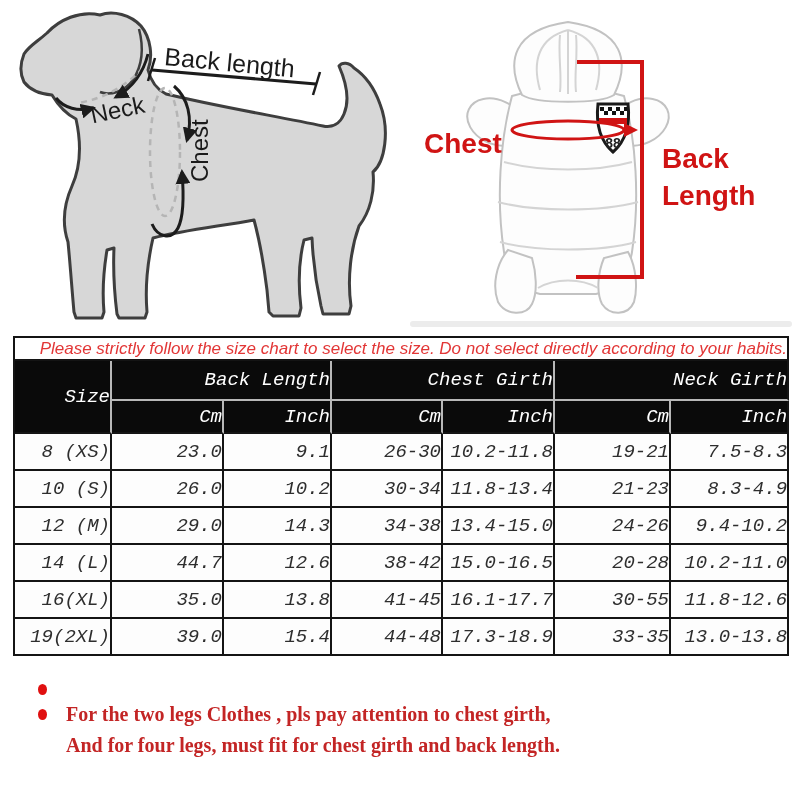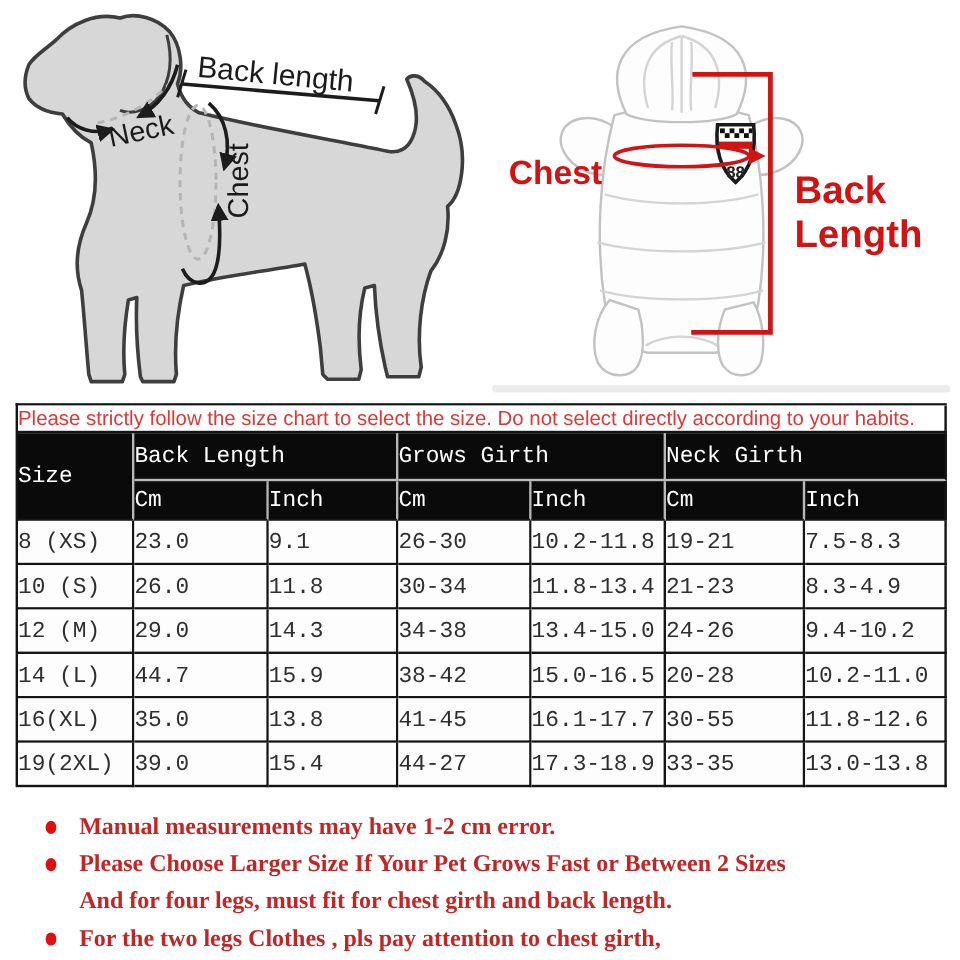--- a/index.html
+++ b/index.html
@@ -11,29 +11,29 @@
   .dog-diagram,.garment-diagram{position:absolute;top:0;width:400px;height:332px;}
   .dog-diagram{left:0;}
   .garment-diagram{left:400px;}
   .dog-diagram svg,.garment-diagram svg{position:absolute;left:0;top:0;}
 
   .lbl{position:absolute;white-space:nowrap;color:#1b1b1b;}
   .lbl-backlength{left:166px;top:42px;font-size:25px;transform:rotate(5.5deg);transform-origin:0 0;}
   .lbl-neck{left:88px;top:102px;font-size:24px;transform:rotate(-12deg);transform-origin:0 0;}
   .lbl-chest-v{left:186px;top:182px;font-size:24px;transform:rotate(-90deg);transform-origin:0 0;}
   .lbl-g-chest{left:24px;top:128px;font-size:28px;font-weight:bold;color:#d01414;}
-  .lbl-g-back{left:262px;top:140px;font-size:32px;font-weight:bold;color:#d01414;line-height:37px;}
+  .lbl-g-back{left:262px;top:140px;font-size:28px;font-weight:bold;color:#d01414;line-height:37px;}
   .photo-edge{position:absolute;left:10px;top:321px;width:382px;height:6px;background:#ececec;border-radius:3px;}
 
   
   .size-table{position:absolute;left:13px;top:336px;width:774px;border-spacing:0;table-layout:fixed;
               border-left:2px solid #141414;border-top:2px solid #141414;}
   .size-table td{border-right:2px solid #141414;border-bottom:2px solid #141414;
-                 text-align:left;vertical-align:middle;padding:0;
-                 font-family:"Liberation Mono",monospace;font-size:19px;color:#2e2e2e;background:#fdfdfd;}
+                 text-align:right;vertical-align:middle;padding:0;
+                 font-family:"Liberation Mono",monospace;font-size:19px;color:#2e2e2e;background:#fdfdfd;font-style:italic;}
   .notice-row td{height:21px;font-family:"Liberation Sans",sans-serif;font-size:17px;color:#e23636;background:#ffffff;}
   .grp-cell{height:38px;background:#0a0a0a !important;color:#ffffff !important;font-size:21px;
             border-right:2px solid #b8b8b8 !important;border-bottom:2px solid #b8b8b8 !important;}
   .size-hcell{background:#0a0a0a !important;color:#ffffff !important;font-size:21px;
               border-right:2px solid #b8b8b8 !important;border-bottom:2px solid #141414 !important;}
   .unit-cell{height:31px;background:#0a0a0a !important;color:#ffffff !important;font-size:19px;
              border-right:2px solid #b8b8b8 !important;border-bottom:2px solid #141414 !important;}
   .edge-r{border-right:2px solid #141414 !important;}
   .data-row td{height:35px;}
 
@@ -137,21 +137,21 @@
         <col style="width:116px">
         <col style="width:118px">
     </colgroup>
     <tbody>
         <tr class="notice-row">
       <td colspan="7">Please strictly follow the size chart to select the size. Do not select directly according to your habits.</td>
     </tr>
     <tr>
       <td rowspan="2" class="size-hcell">Size</td>
       <td colspan="2" class="grp-cell">Back Length</td>
-      <td colspan="2" class="grp-cell">Grows Girth</td>
+      <td colspan="2" class="grp-cell">Chest Girth</td>
       <td colspan="2" class="grp-cell edge-r">Neck Girth</td>
     </tr>
     <tr>
       <td class="unit-cell">Cm</td>
       <td class="unit-cell">Inch</td>
       <td class="unit-cell">Cm</td>
       <td class="unit-cell">Inch</td>
       <td class="unit-cell">Cm</td>
       <td class="unit-cell edge-r">Inch</td>
     </tr>
@@ -160,77 +160,72 @@
       <td>23.0</td>
       <td>9.1</td>
       <td>26-30</td>
       <td>10.2-11.8</td>
       <td>19-21</td>
       <td>7.5-8.3</td>
     </tr>
     <tr class="data-row">
       <td>10 (S)</td>
       <td>26.0</td>
-      <td>11.8</td>
+      <td>10.2</td>
       <td>30-34</td>
       <td>11.8-13.4</td>
       <td>21-23</td>
       <td>8.3-4.9</td>
     </tr>
     <tr class="data-row">
       <td>12 (M)</td>
       <td>29.0</td>
       <td>14.3</td>
       <td>34-38</td>
       <td>13.4-15.0</td>
       <td>24-26</td>
       <td>9.4-10.2</td>
     </tr>
     <tr class="data-row">
       <td>14 (L)</td>
       <td>44.7</td>
-      <td>15.9</td>
+      <td>12.6</td>
       <td>38-42</td>
       <td>15.0-16.5</td>
       <td>20-28</td>
       <td>10.2-11.0</td>
     </tr>
     <tr class="data-row">
       <td>16(XL)</td>
       <td>35.0</td>
       <td>13.8</td>
       <td>41-45</td>
       <td>16.1-17.7</td>
       <td>30-55</td>
       <td>11.8-12.6</td>
     </tr>
     <tr class="data-row">
       <td>19(2XL)</td>
       <td>39.0</td>
       <td>15.4</td>
-      <td>44-27</td>
+      <td>44-48</td>
       <td>17.3-18.9</td>
       <td>33-35</td>
       <td>13.0-13.8</td>
     </tr>
   </tbody>
     </table>
 
   <div class="notes">
     <div class="note">
       <span class="bullet"></span>
-      <span>Manual measurements may have 1-2 cm error.</span>
     </div>
     <div class="note">
       <span class="bullet"></span>
-      <span>Please Choose Larger Size If Your Pet Grows Fast or Between 2 Sizes</span>
+      <span>For the two legs Clothes , pls pay attention to chest girth,</span>
     </div>
     <div class="note">
       <span class="bullet bullet-hidden"></span>
       <span>And for four legs, must fit for chest girth and back length.</span>
     </div>
-    <div class="note">
-      <span class="bullet"></span>
-      <span>For the two legs Clothes , pls pay attention to chest girth,</span>
-    </div>
   </div>
 
 </div>
 
 </body></html>

